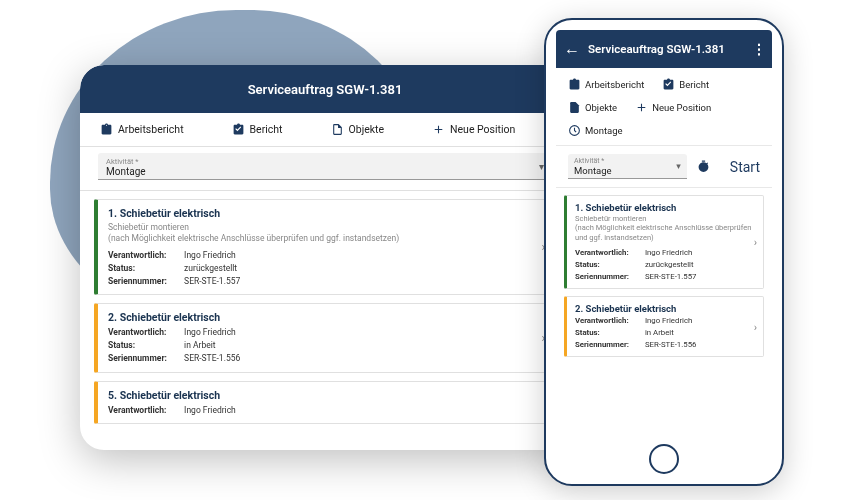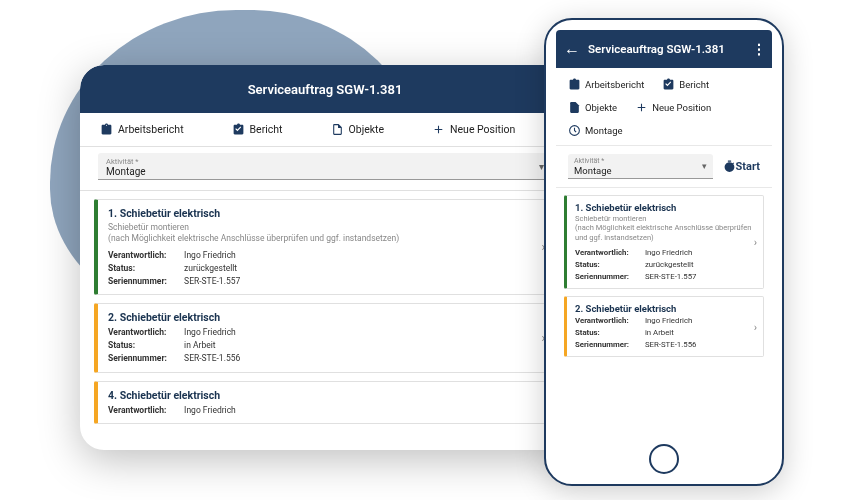--- a/index.html
+++ b/index.html
@@ -152,21 +152,21 @@
     flex: 1;
     background: #f2f2f2;
     border-radius: 3px 3px 0 0;
     border-bottom: 1px solid #999;
     padding: 3px 6px 2px;
     position: relative;
   }
   .p-select .lbl { font-size: 7px; color: #888; }
   .p-select .val { font-size: 9.5px; color: #222; }
   .p-select .caret { position: absolute; right: 6px; top: 50%; transform: translateY(-50%); font-size: 9px; color: #666; }
-  .p-start { display: flex; align-items: center; gap: 0; font-size: 11px; color: #1e3a5f; font-weight: 700; cursor: pointer; }
+  .p-start { display: flex; align-items: center; gap: 20px; font-size: 14px; color: #1e3a5f; font-weight: 400; cursor: pointer; }
   .p-list { flex: 1; overflow: hidden; padding: 0 8px; }
   .p-card {
     border: 1px solid #e0e0e0;
     border-left: 3px solid;
     border-radius: 2px;
     margin-top: 7px;
     padding: 6px 8px;
     font-size: 8px;
     color: #333;
     position: relative;
@@ -254,21 +254,21 @@
 
     <div class="card orange">
       <h4>2. Schiebetür elektrisch</h4>
       <div class="row"><b>Verantwortlich:</b> <span>Ingo Friedrich</span></div>
       <div class="row"><b>Status:</b> <span>in Arbeit</span></div>
       <div class="row"><b>Seriennummer:</b> <span>SER-STE-1.556</span></div>
       <span class="chev">›</span>
     </div>
 
     <div class="card orange">
-      <h4>4. Schiebetür elektrisch</h4>
+      <h4>5. Schiebetür elektrisch</h4>
       <div class="row"><b>Verantwortlich:</b> <span>Ingo Friedrich</span></div>
     </div>
   </div>
 </div>
 
 <div class="phone">
   <div class="phone-inner">
     <div class="p-header">
       <span class="back">←</span>
       <span class="title">Serviceauftrag SGW-1.381</span>

